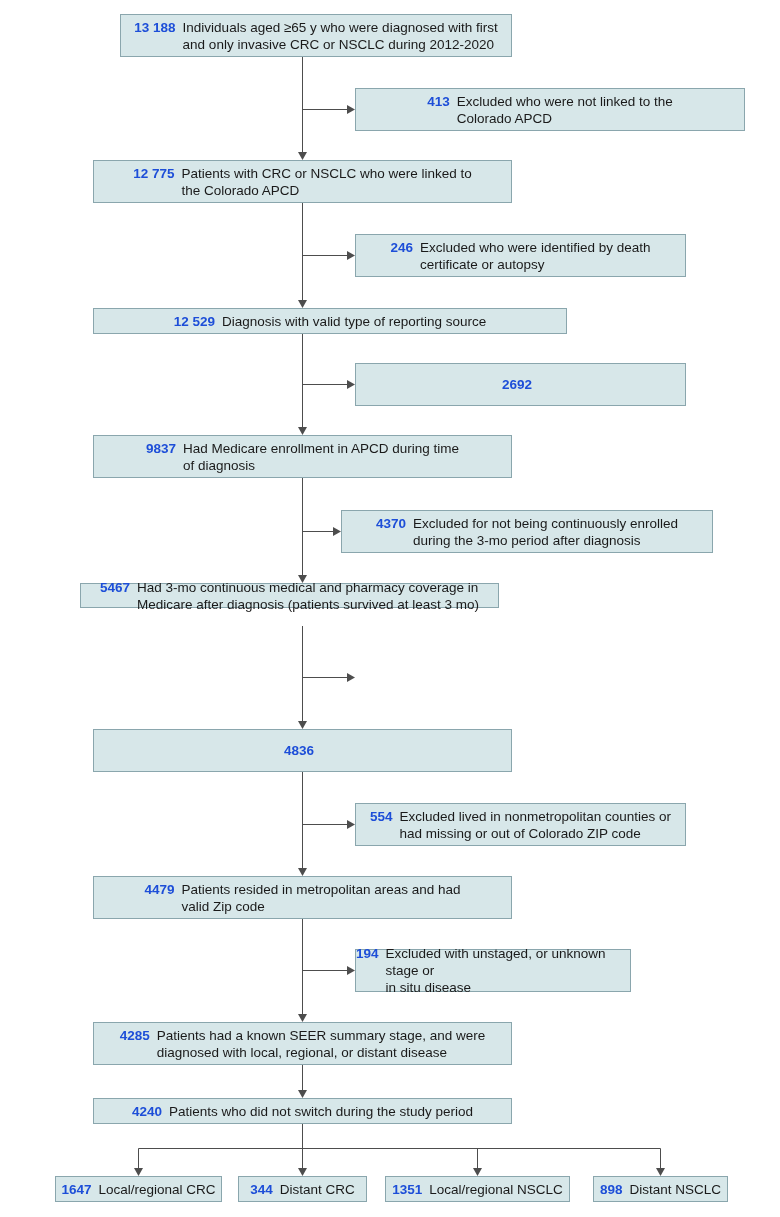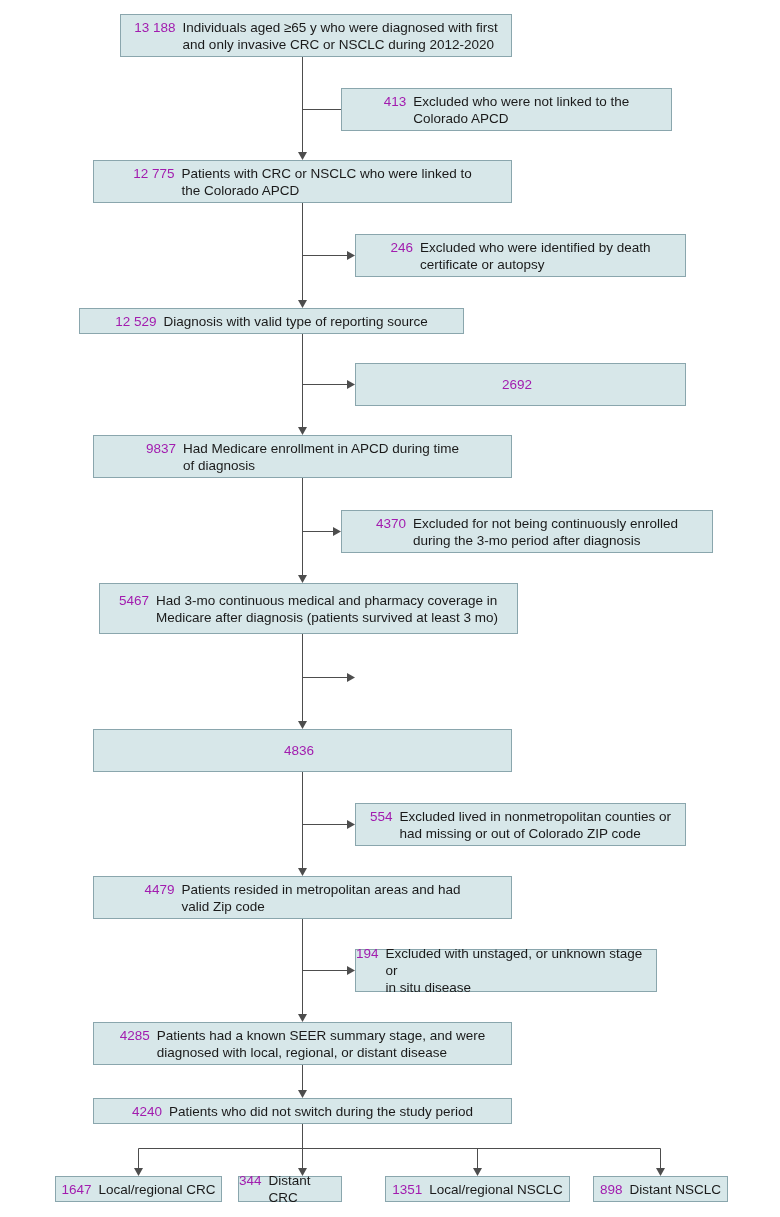--- a/index.html
+++ b/index.html
@@ -33,22 +33,22 @@
     justify-content: center;
     color: #1a1a1a;
     font-size: 13.5px;
     line-height: 17px;
   }
   .box .inner {
     display: flex;
     align-items: flex-start;
   }
   .box .num {
-    font-weight: normal;
-    color: #a21caf;
+    font-weight: bold;
+    color: #1d4ed8;
     white-space: nowrap;
     margin-right: 7px;
   }
   .box .txt {
     white-space: pre-line;
     text-align: left;
   }
 </style>
 </head>
 <body>
@@ -117,36 +117,36 @@
   </div>
 
   <div class="box" style="left:93px;top:160px;width:419px;height:43px">
     <span class="inner">
         <span class="num">12 775</span>
         <span class="txt">Patients with CRC or NSCLC who were linked to
 the Colorado APCD</span>
       </span>
   </div>
 
-  <div class="box" style="left:79px;top:308px;width:385px;height:26px">
+  <div class="box" style="left:93px;top:308px;width:474px;height:26px">
     <span class="inner">
         <span class="num">12 529</span>
         <span class="txt">Diagnosis with valid type of reporting source</span>
       </span>
   </div>
 
   <div class="box" style="left:93px;top:435px;width:419px;height:43px">
     <span class="inner">
         <span class="num">9837</span>
         <span class="txt">Had Medicare enrollment in APCD during time
 of diagnosis</span>
       </span>
   </div>
 
-  <div class="box" style="left:99px;top:583px;width:419px;height:51px">
+  <div class="box" style="left:80px;top:583px;width:419px;height:25px">
     <span class="inner">
         <span class="num">5467</span>
         <span class="txt">Had 3-mo continuous medical and pharmacy coverage in
 Medicare after diagnosis (patients survived at least 3 mo)</span>
       </span>
   </div>
 
   <div class="box" style="left:93px;top:729px;width:419px;height:43px">
     <span class="inner">
         <span class="num">4836</span>
@@ -169,21 +169,21 @@
       </span>
   </div>
 
   <div class="box" style="left:93px;top:1098px;width:419px;height:26px">
     <span class="inner">
         <span class="num">4240</span>
         <span class="txt">Patients who did not switch during the study period</span>
       </span>
   </div>
 
-  <div class="box" style="left:341px;top:88px;width:331px;height:43px">
+  <div class="box" style="left:355px;top:88px;width:390px;height:43px">
     <span class="inner">
         <span class="num">413</span>
         <span class="txt">Excluded who were not linked to the
 Colorado APCD</span>
       </span>
   </div>
 
   <div class="box" style="left:355px;top:234px;width:331px;height:43px">
     <span class="inner">
         <span class="num">246</span>
@@ -208,36 +208,36 @@
 
 
   <div class="box" style="left:355px;top:803px;width:331px;height:43px">
     <span class="inner">
         <span class="num">554</span>
         <span class="txt">Excluded lived in nonmetropolitan counties or
 had missing or out of Colorado ZIP code</span>
       </span>
   </div>
 
-  <div class="box" style="left:355px;top:949px;width:302px;height:43px">
+  <div class="box" style="left:355px;top:949px;width:276px;height:43px">
     <span class="inner">
         <span class="num">194</span>
         <span class="txt">Excluded with unstaged, or unknown stage or
 in situ disease</span>
       </span>
   </div>
 
   <div class="box" style="left:55px;top:1176px;width:167px;height:26px">
     <span class="inner">
         <span class="num">1647</span>
         <span class="txt">Local/regional CRC</span>
       </span>
   </div>
 
-  <div class="box" style="left:238px;top:1176px;width:104px;height:26px">
+  <div class="box" style="left:238px;top:1176px;width:129px;height:26px">
     <span class="inner">
         <span class="num">344</span>
         <span class="txt">Distant CRC</span>
       </span>
   </div>
 
   <div class="box" style="left:385px;top:1176px;width:185px;height:26px">
     <span class="inner">
         <span class="num">1351</span>
         <span class="txt">Local/regional NSCLC</span>

